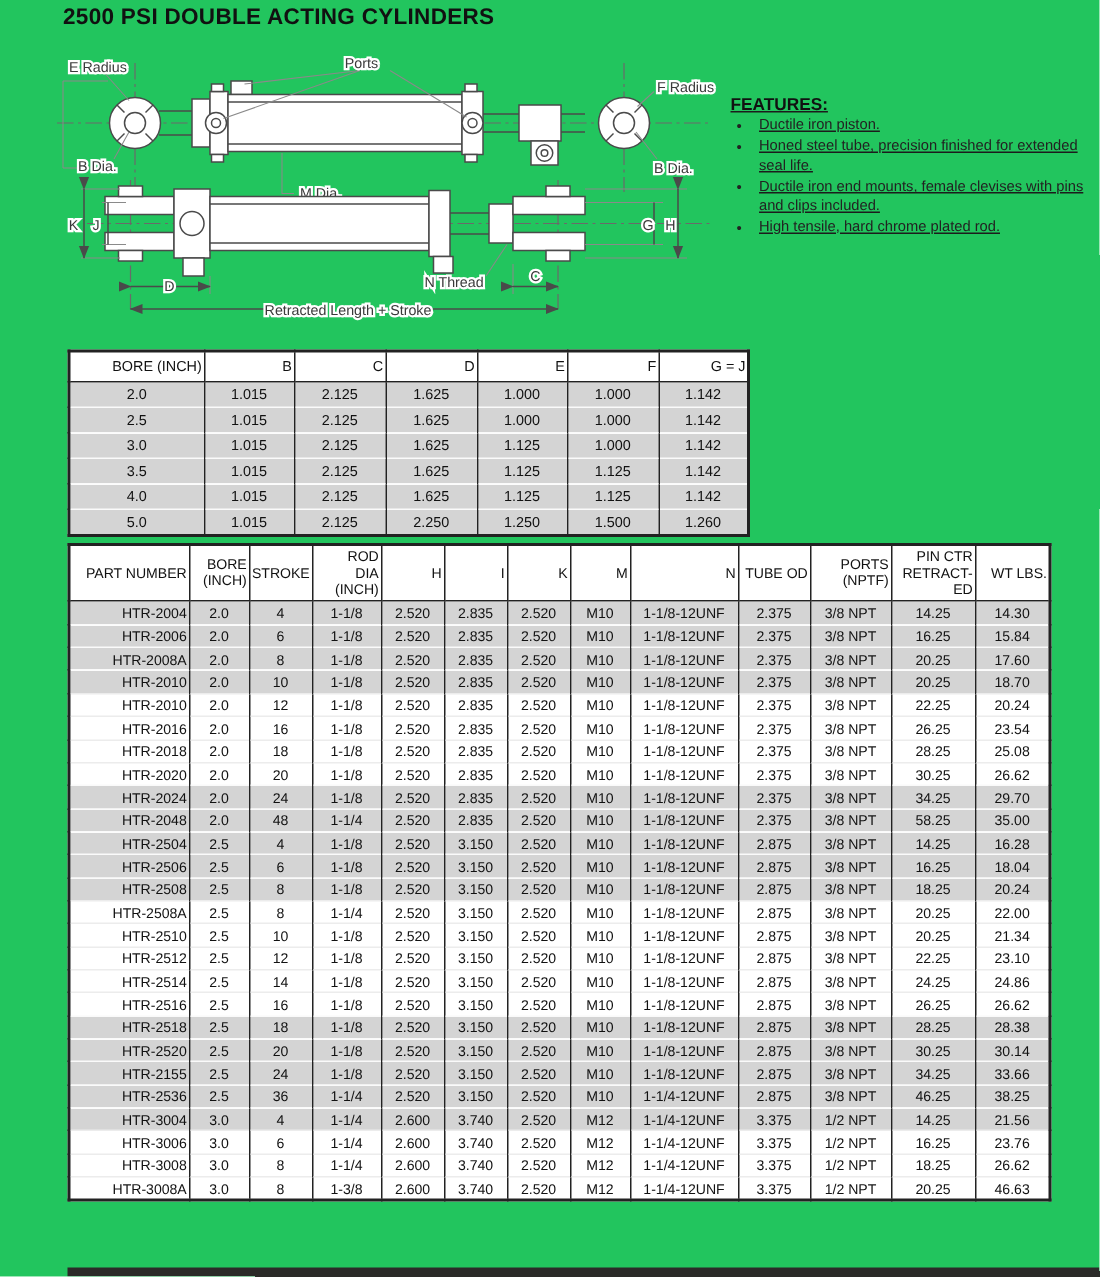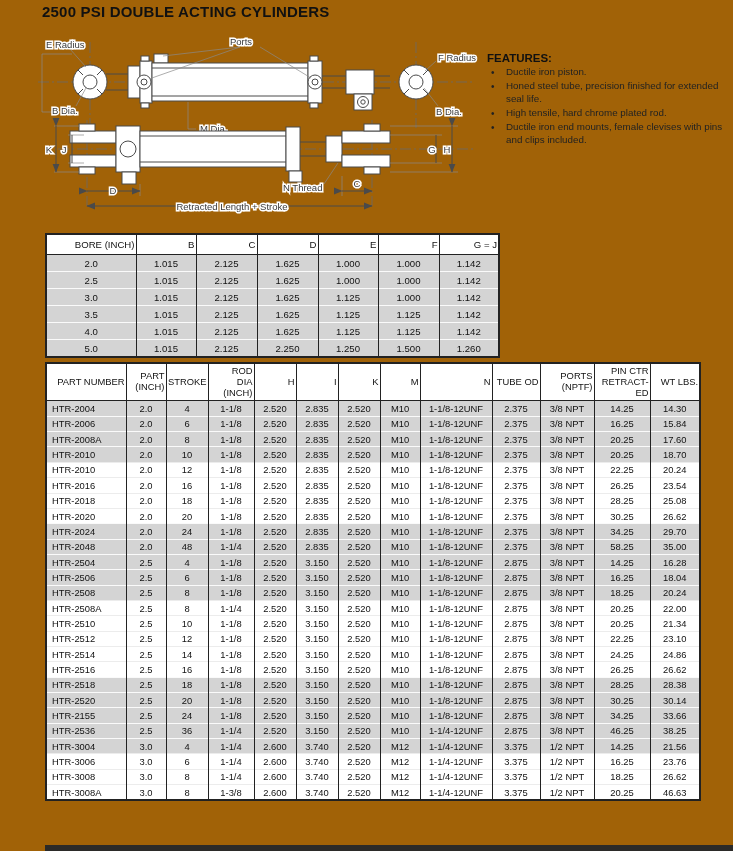--- a/index.html
+++ b/index.html
@@ -1,33 +1,33 @@
 <!DOCTYPE html>
 <html><head>
 <meta charset="utf-8">
 <style>
   html,body{margin:0;padding:0;background:#ffffff;}
   #page{
-    position:relative;width:733px;height:851px;background:#a16207;overflow:hidden;
+    position:relative;width:733px;height:851px;background:#22c55e;overflow:hidden;
     font-family:"Liberation Sans","DejaVu Sans",sans-serif;color:#1c1c1c;
   }
   
   .doc-title{
     position:absolute;left:42px;top:3px;font-size:15px;font-weight:bold;
     letter-spacing:.2px;color:#111;
   }
   
   #diagram{position:absolute;left:28px;top:36px;}
   #diagram .ln{stroke:#4a4a4a;stroke-width:1;fill:none;}
   #diagram .fillw{fill:#ffffff;stroke:#4a4a4a;stroke-width:1;}
   #diagram .cl{stroke:#6a6a6a;stroke-width:0.8;fill:none;stroke-dasharray:11 3 2 3;}
   #diagram .thin{stroke:#8a8a8a;stroke-width:0.7;fill:none;}
   #diagram text{font-size:9.5px;fill:#3a3a3a;paint-order:stroke;stroke:#ffffff;stroke-width:3px;}
   
-  #features{position:absolute;left:487px;top:52px;width:240px;}
+  #features{position:absolute;left:487px;top:64px;width:240px;text-decoration:underline;}
   #features h2{margin:0 0 2px 0;font-size:11.5px;color:#111;}
   #features ul{margin:0;padding:0 0 0 4px;list-style:none;}
   #features li{
     font-size:9.8px;line-height:1.32;color:#222;margin:0 0 1px 0;
     padding-left:15px;position:relative;
   }
   #features li:before{content:"•";position:absolute;left:0;top:0;font-size:10px;}
   
   table.spec{
     position:absolute;border-collapse:collapse;table-layout:fixed;
@@ -42,21 +42,21 @@
     border-left:1px solid #222;border-right:1px solid #222;border-top:1px solid #ececec;
     font-size:9.6px;color:#111;text-align:center;padding:0 1px;
     overflow:hidden;white-space:nowrap;
   }
   table.spec tr.shaded td{background:#d4d4d4;border-top:1px solid #fafafa;}
   #dims-table{left:45px;top:233px;width:453px;}
   #dims-table td{height:16px;}
   #dims-table th{height:15px;}
   #parts-table{left:45px;top:362px;width:654px;}
   #parts-table td{height:14.35px;font-size:9.4px;}
-  #parts-table td.first{text-align:left;padding-left:5px;}
+  #parts-table td.first{text-align:right;padding-left:5px;}
   #parts-table th{font-size:9.4px;}
   
   #bottom-bar{position:absolute;left:45px;top:845px;width:688px;height:6px;background:#2b2a28;}
 </style>
 </head>
 <body>
 
 <div id="page">
 
   <div class="doc-title">2500 PSI DOUBLE ACTING CYLINDERS</div>
@@ -204,22 +204,22 @@
     <line class="ln" x1="150" y1="170" x2="59" y2="170" marker-end="url(#arr)"></line>
     <line class="ln" x1="258" y1="170" x2="344" y2="170" marker-end="url(#arr)"></line>
     <text x="204" y="174" text-anchor="middle">Retracted Length + Stroke</text>
   </svg>
 
   <div id="features">
     <h2>FEATURES:</h2>
     <ul>
         <li>Ductile iron piston.</li>
         <li>Honed steel tube, precision finished for extended seal life.</li>
+        <li>Ductile iron end mounts, female clevises with pins and clips included.</li>
         <li>High tensile, hard chrome plated rod.</li>
-        <li>Ductile iron end mounts, female clevises with pins and clips included.</li>
       </ul>
   </div>
 
   <table id="dims-table" class="spec">
     <colgroup>
       <col style="width:90px">
         <col style="width:60px">
         <col style="width:61px">
       <col style="width:61px">
         <col style="width:60px">
@@ -307,21 +307,21 @@
         <col style="width:40px">
         <col style="width:72px">
       <col style="width:48px">
         <col style="width:54px">
         <col style="width:56px">
         <col style="width:50px">
     </colgroup>
   <thead>
         <tr>
           <th>PART NUMBER</th>
-          <th>PART
+          <th>BORE
 (INCH)</th>
           <th>STROKE</th>
           <th>ROD
 DIA
 (INCH)</th>
           <th>H</th>
           <th>I</th>
           <th>K</th>
           <th>M</th>
           <th>N</th>

